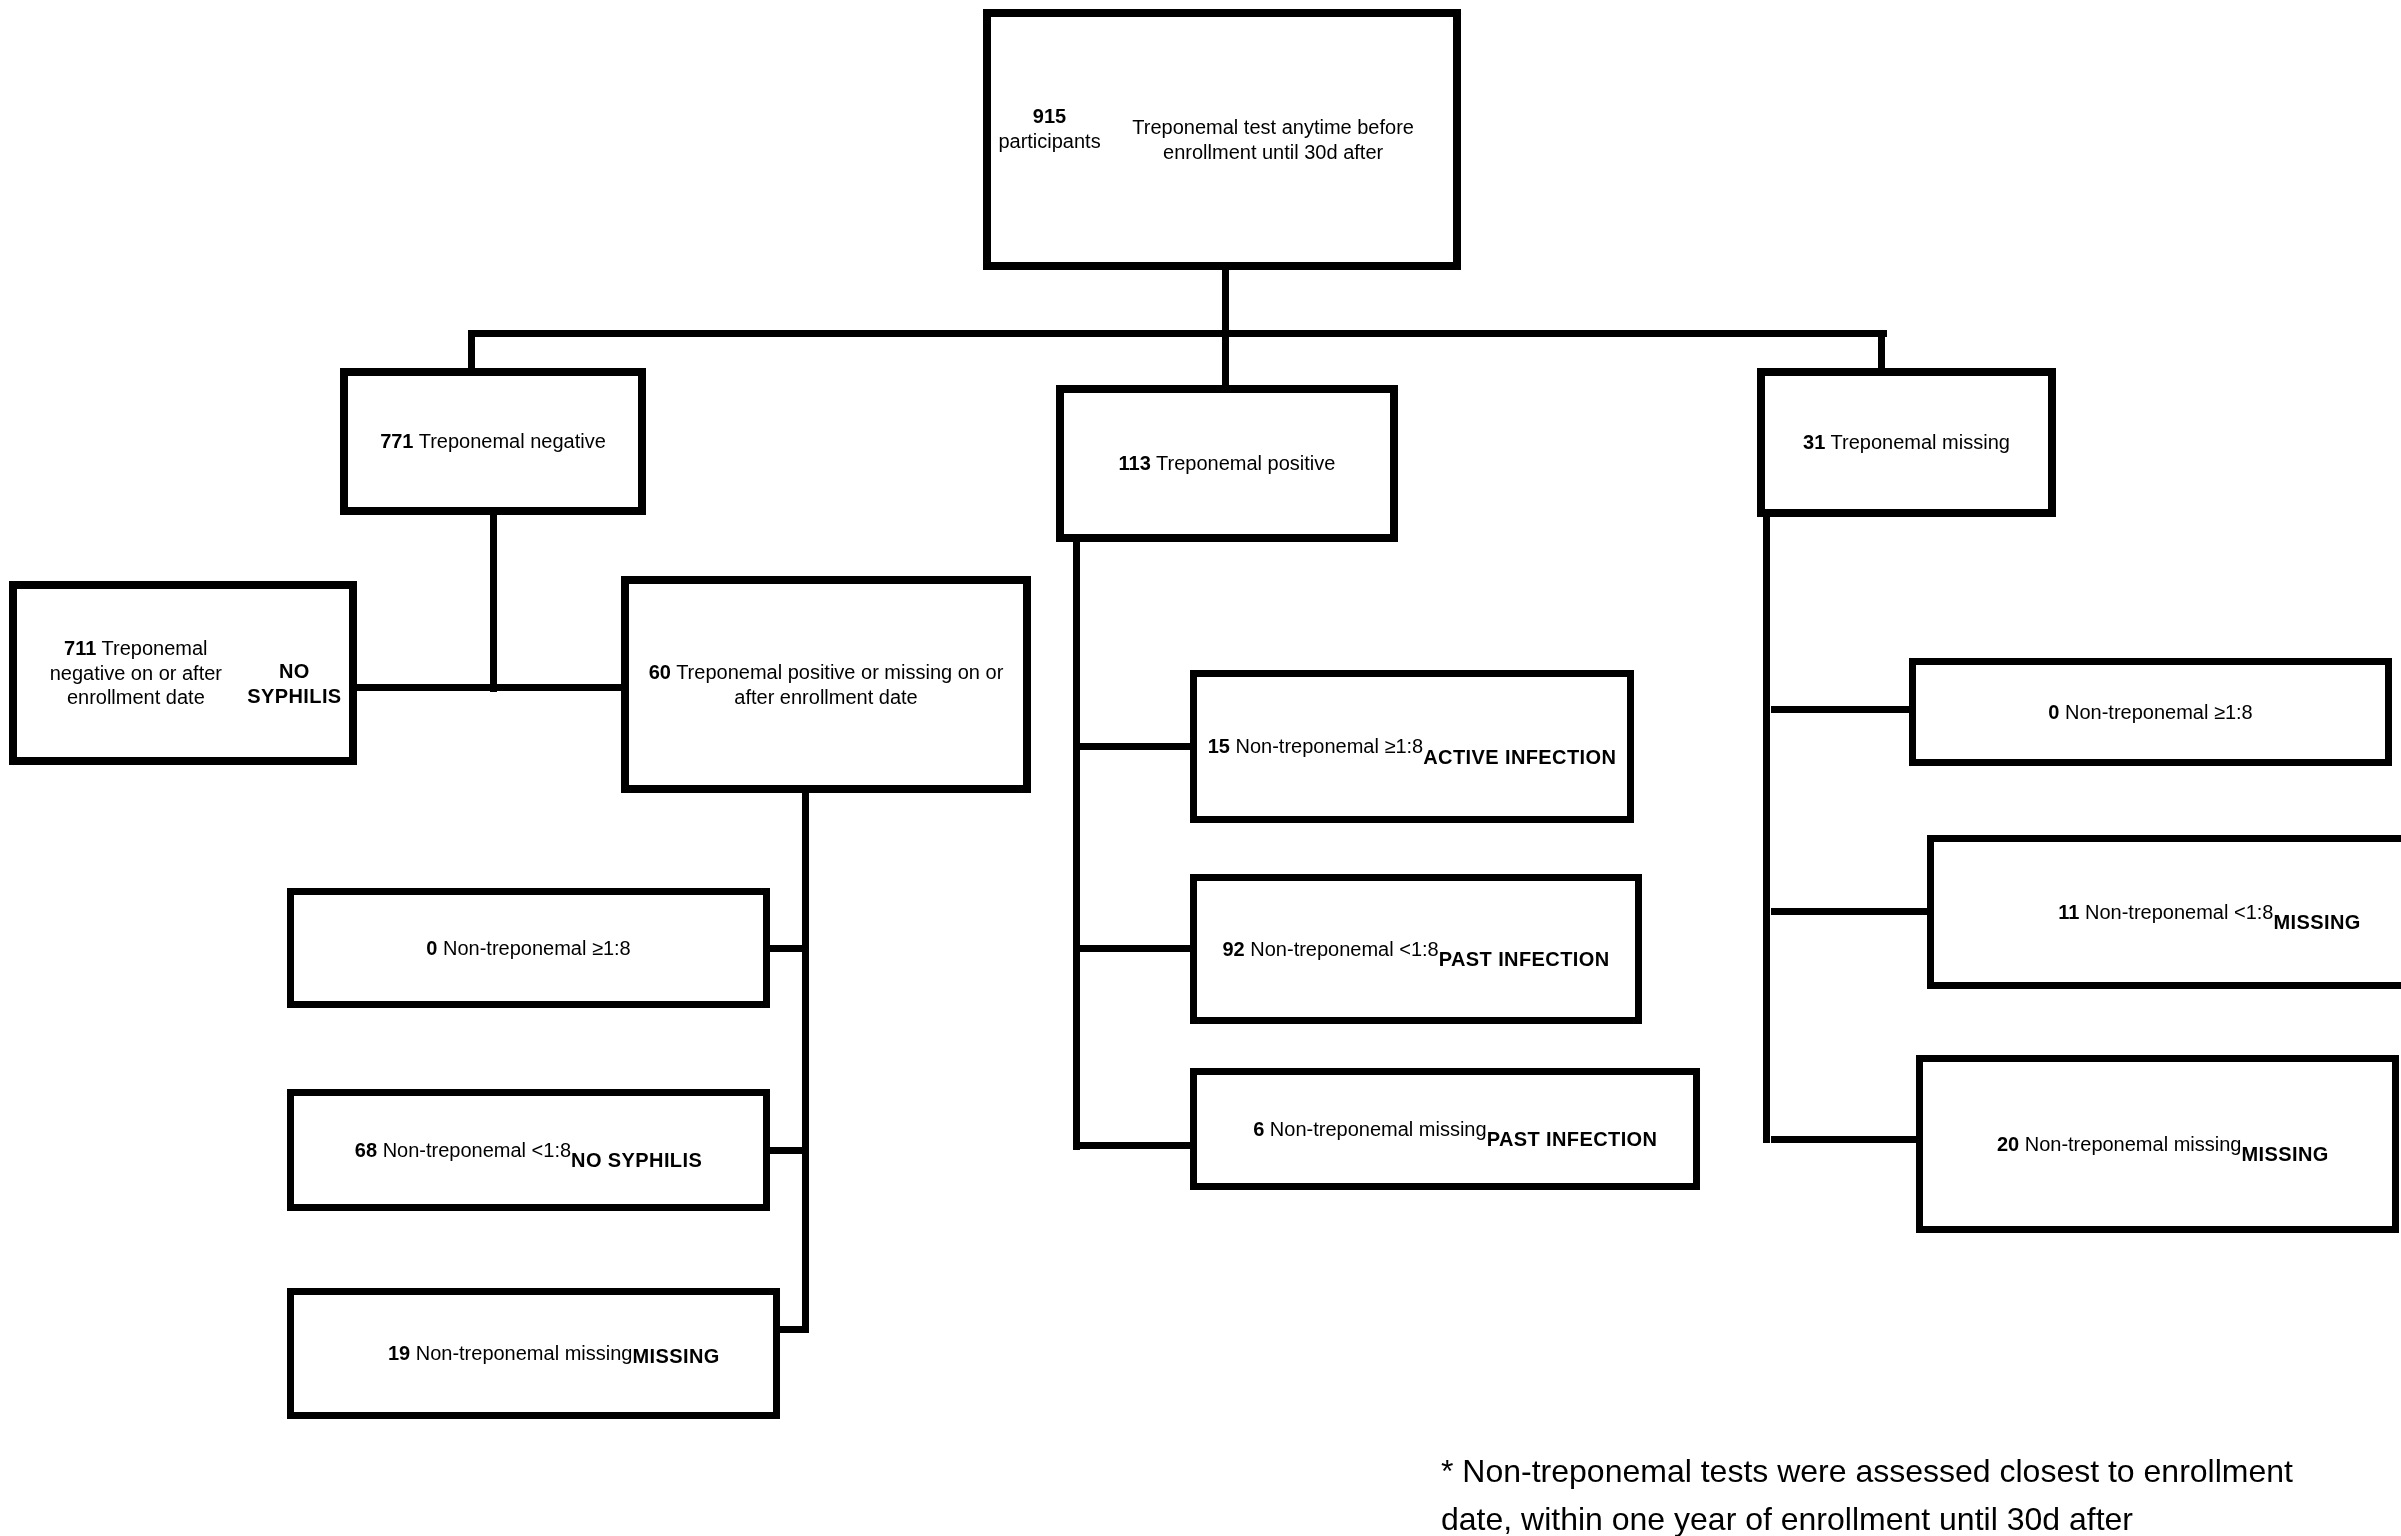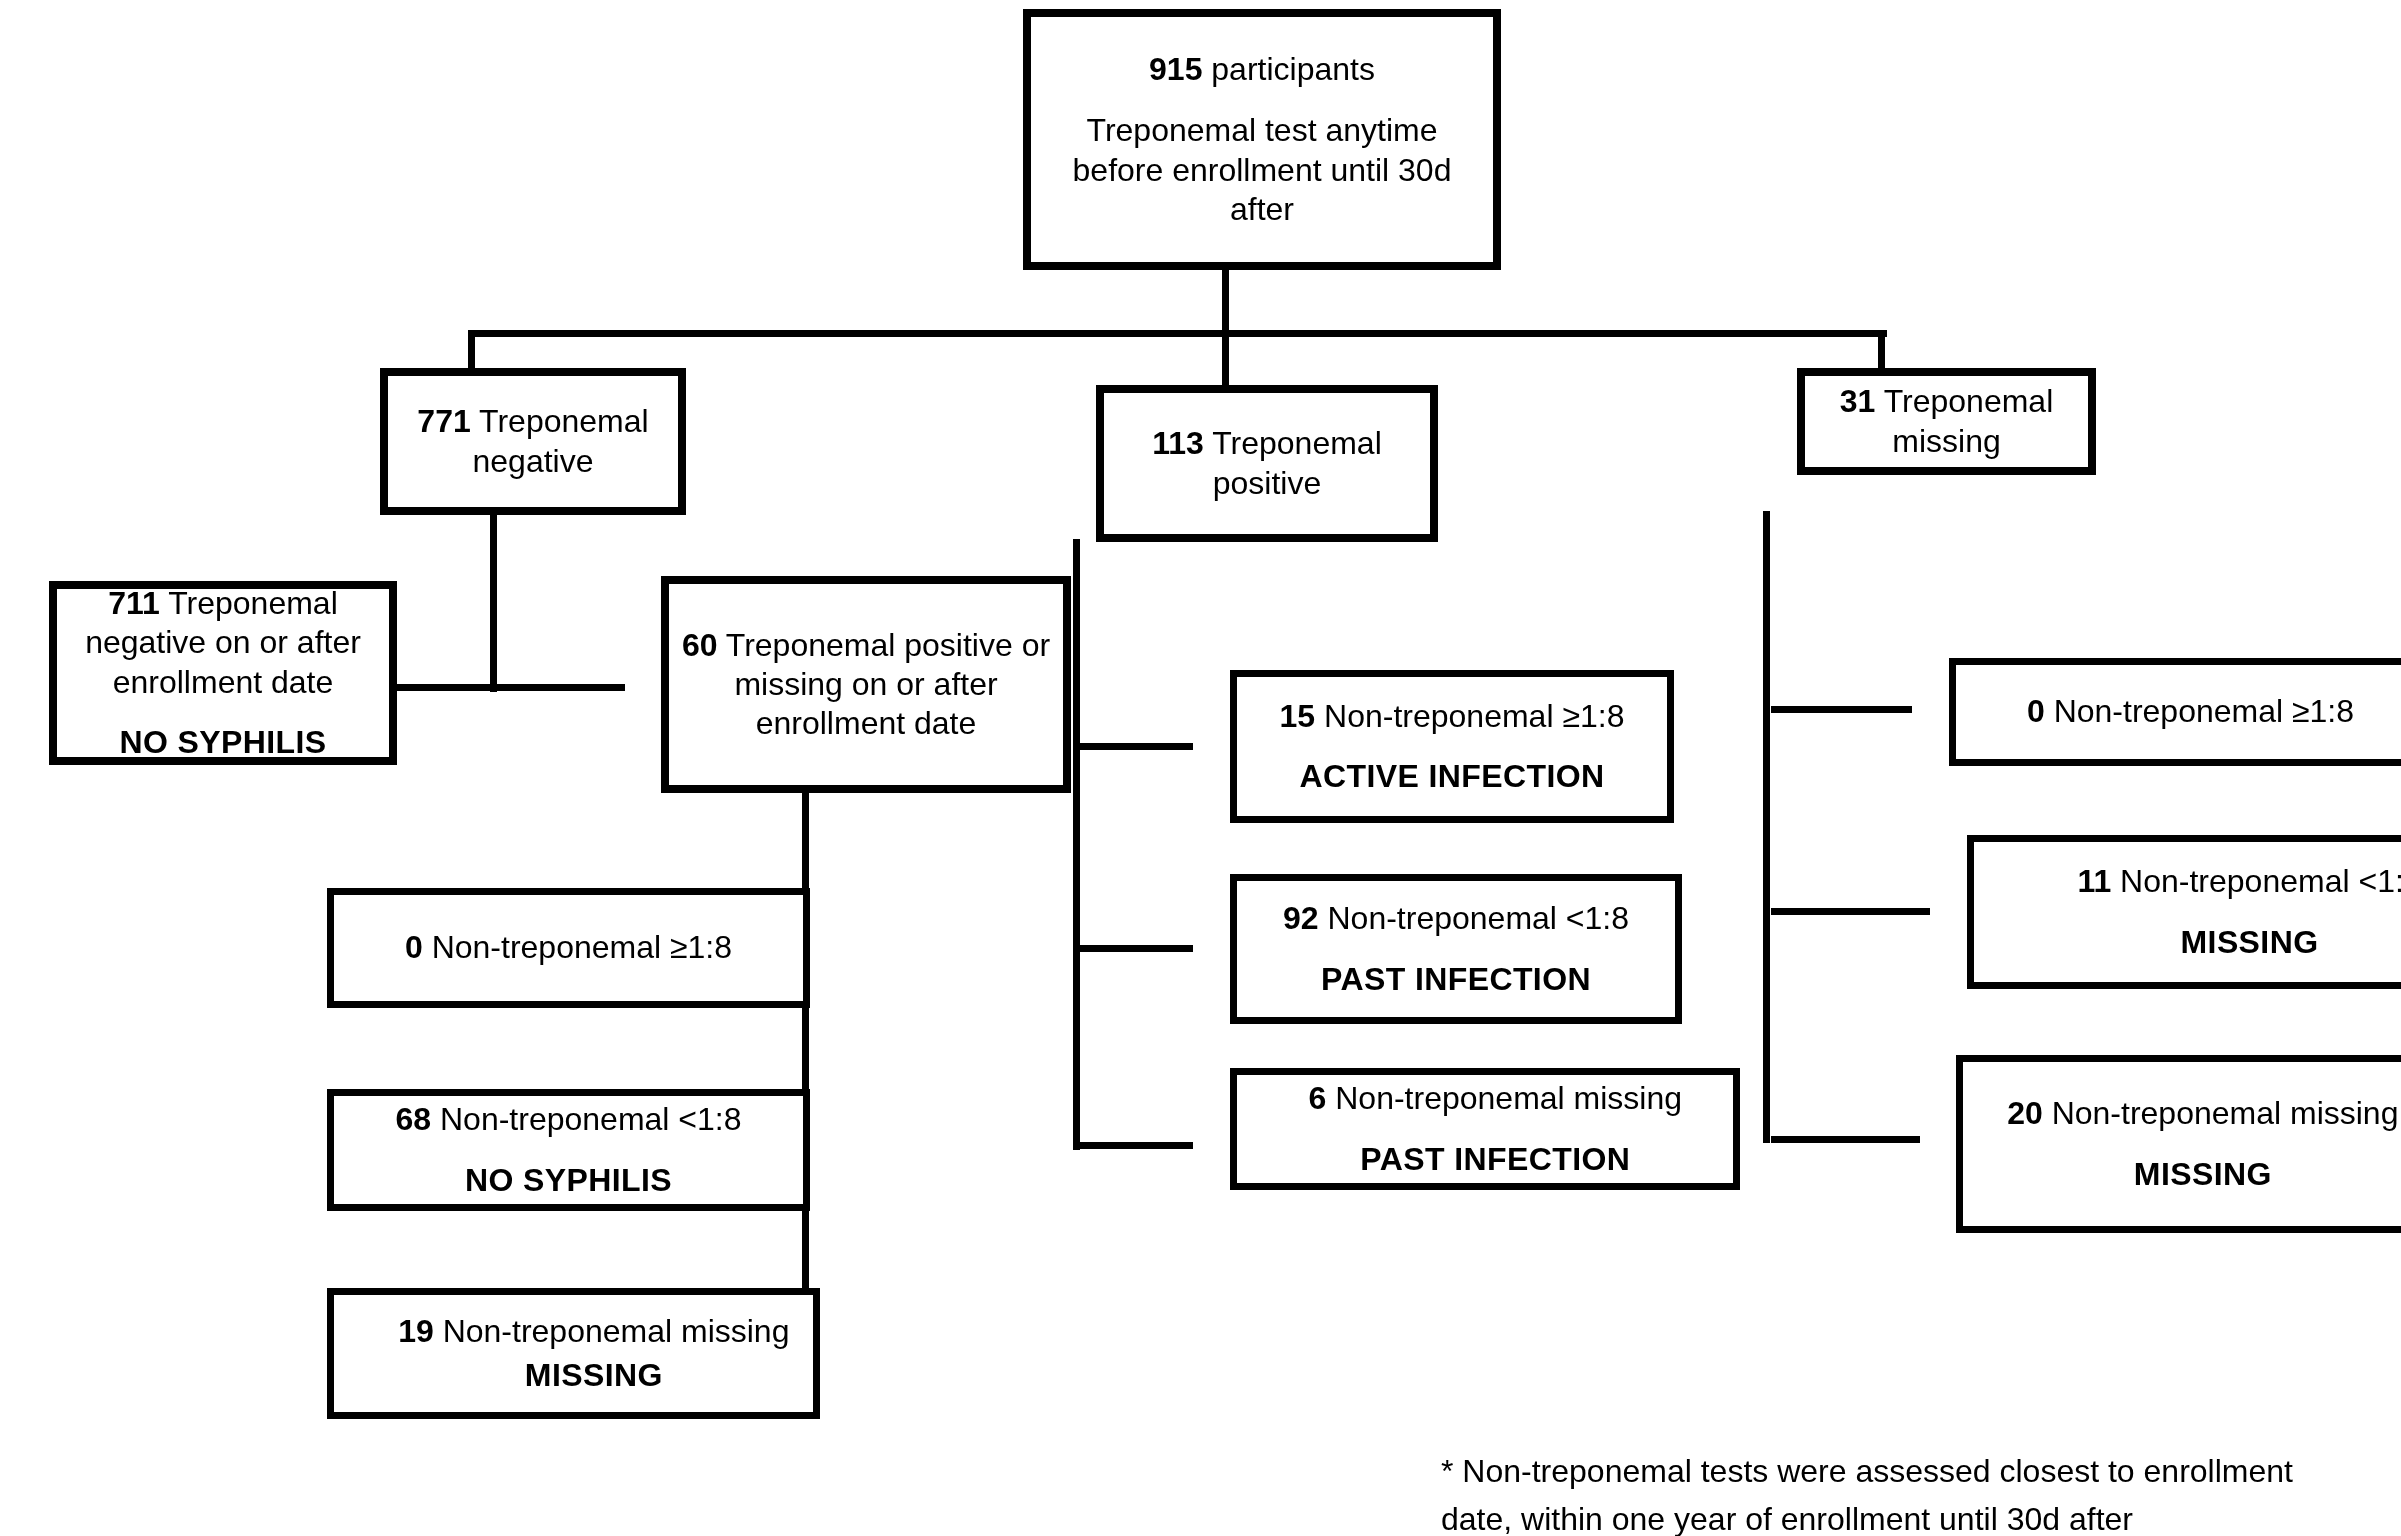--- a/index.html
+++ b/index.html
@@ -11,41 +11,40 @@
     font-family:"Liberation Sans","DejaVu Sans",sans-serif;
     color:#000;
     overflow:hidden;
   }
   .node{
     position:absolute;
     box-sizing:border-box;
     background:#fff;
     border:7.4px solid #000;
     display:flex;
-    flex-direction:column;
+    flex-direction:row;
     align-items:center;
     justify-content:center;
     text-align:center;
-    font-size:32px;
+    font-size:20px;
     line-height:1.22;
     padding:4.5px 7.4px;
-    margin-left:40px;
   }
   .node.thick{border-width:8.2px;}
   .cnt{font-weight:700;}
   .cls{font-weight:700;margin-top:21px;letter-spacing:0.4px;}
   .cls.tight{margin-top:4.5px;}
   .ln{position:absolute;background:#000;}
   
   .n-root{left:983px;top:9px;width:478px;height:261px;}
   .n-root .lead{margin-bottom:22px;}
   .n-root .desc{max-width:416px;}
   .n-771{left:340px;top:368px;width:306px;height:147px;}
   .n-113{left:1056px;top:385px;width:342px;height:157px;justify-content:center;}
-  .n-31{left:1757px;top:368px;width:299px;height:107px;}
+  .n-31{left:1757px;top:368px;width:299px;height:149px;}
   .n-711{left:9px;top:581px;width:348px;height:184px;}
   .n-60{left:621px;top:576px;width:410px;height:217px;}
   .n-l0{left:287px;top:888px;width:483px;height:120px;}
   .n-l41{left:287px;top:1089px;width:483px;height:122px;}
   .n-l19{left:287px;top:1288px;width:493px;height:131px;padding-left:48px;}
   .n-m15{left:1190px;top:670px;width:444px;height:153px;}
   .n-m92{left:1190px;top:874px;width:452px;height:150px;}
   .n-m6{left:1190px;top:1068px;width:510px;height:122px;padding-left:28px;}
   .n-r0{left:1909px;top:658px;width:483px;height:108px;}
   .n-r11{left:1927px;top:835px;width:565px;height:154px;}

